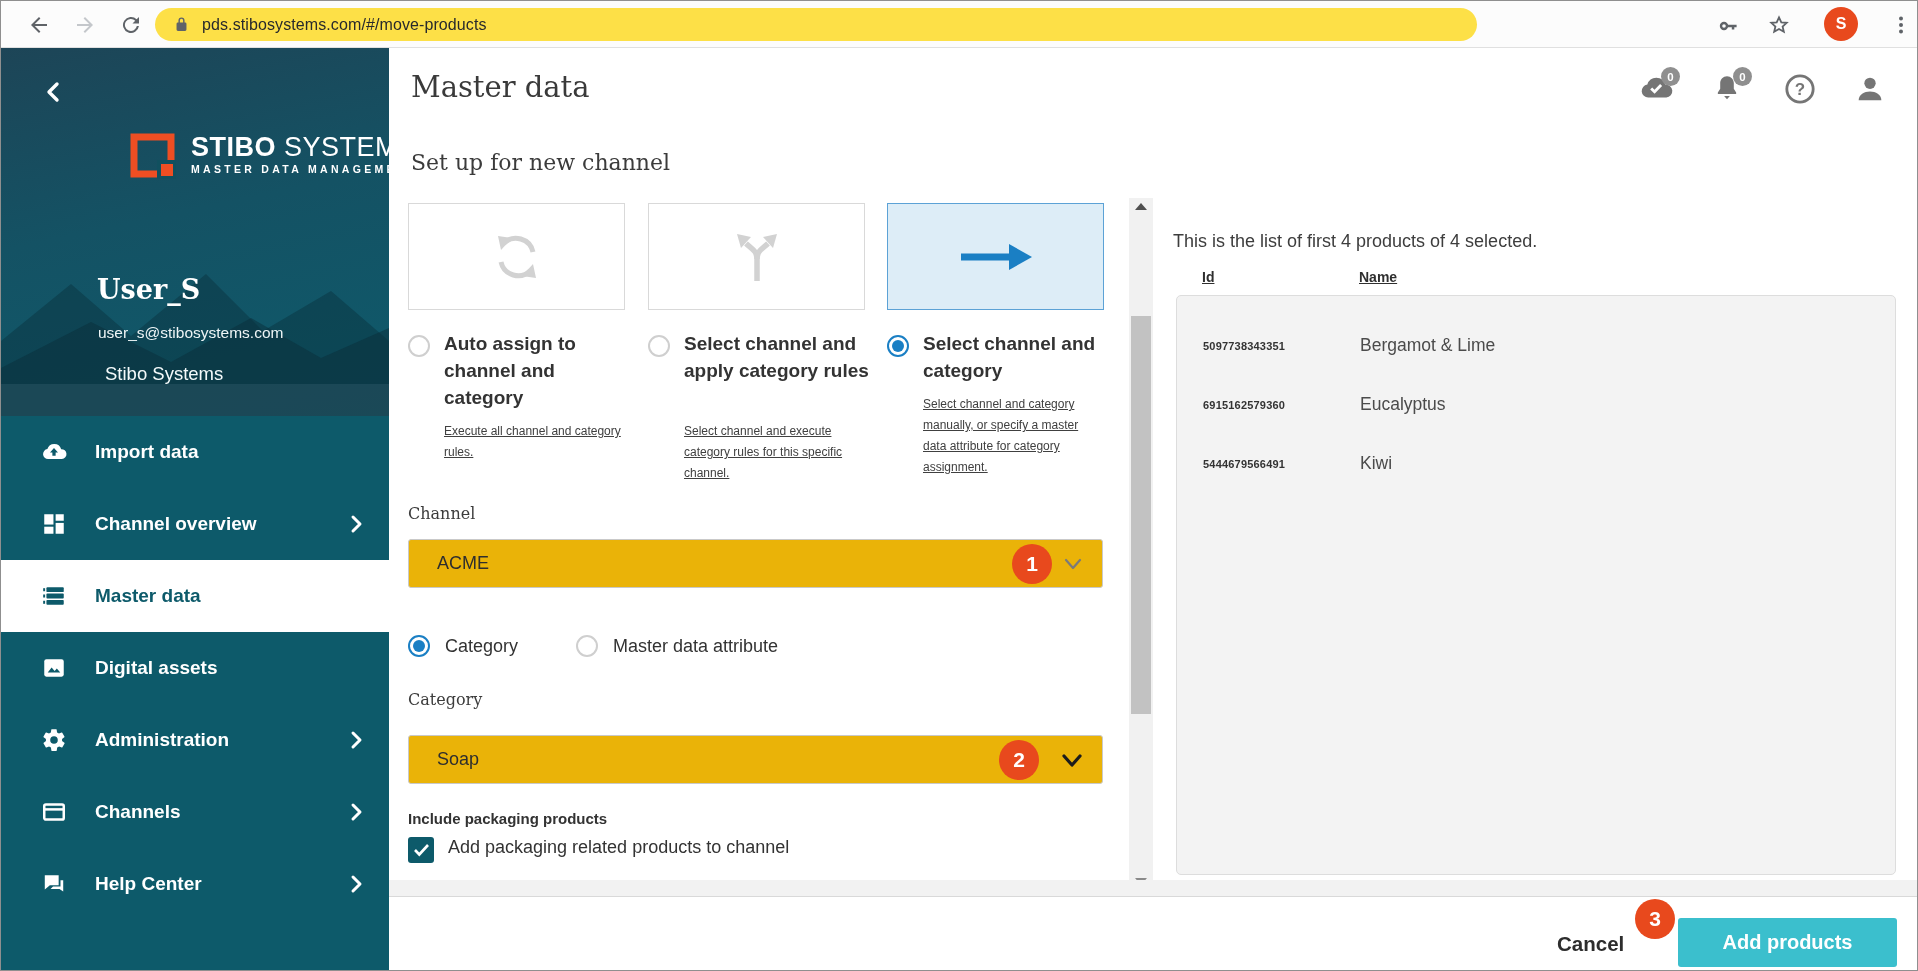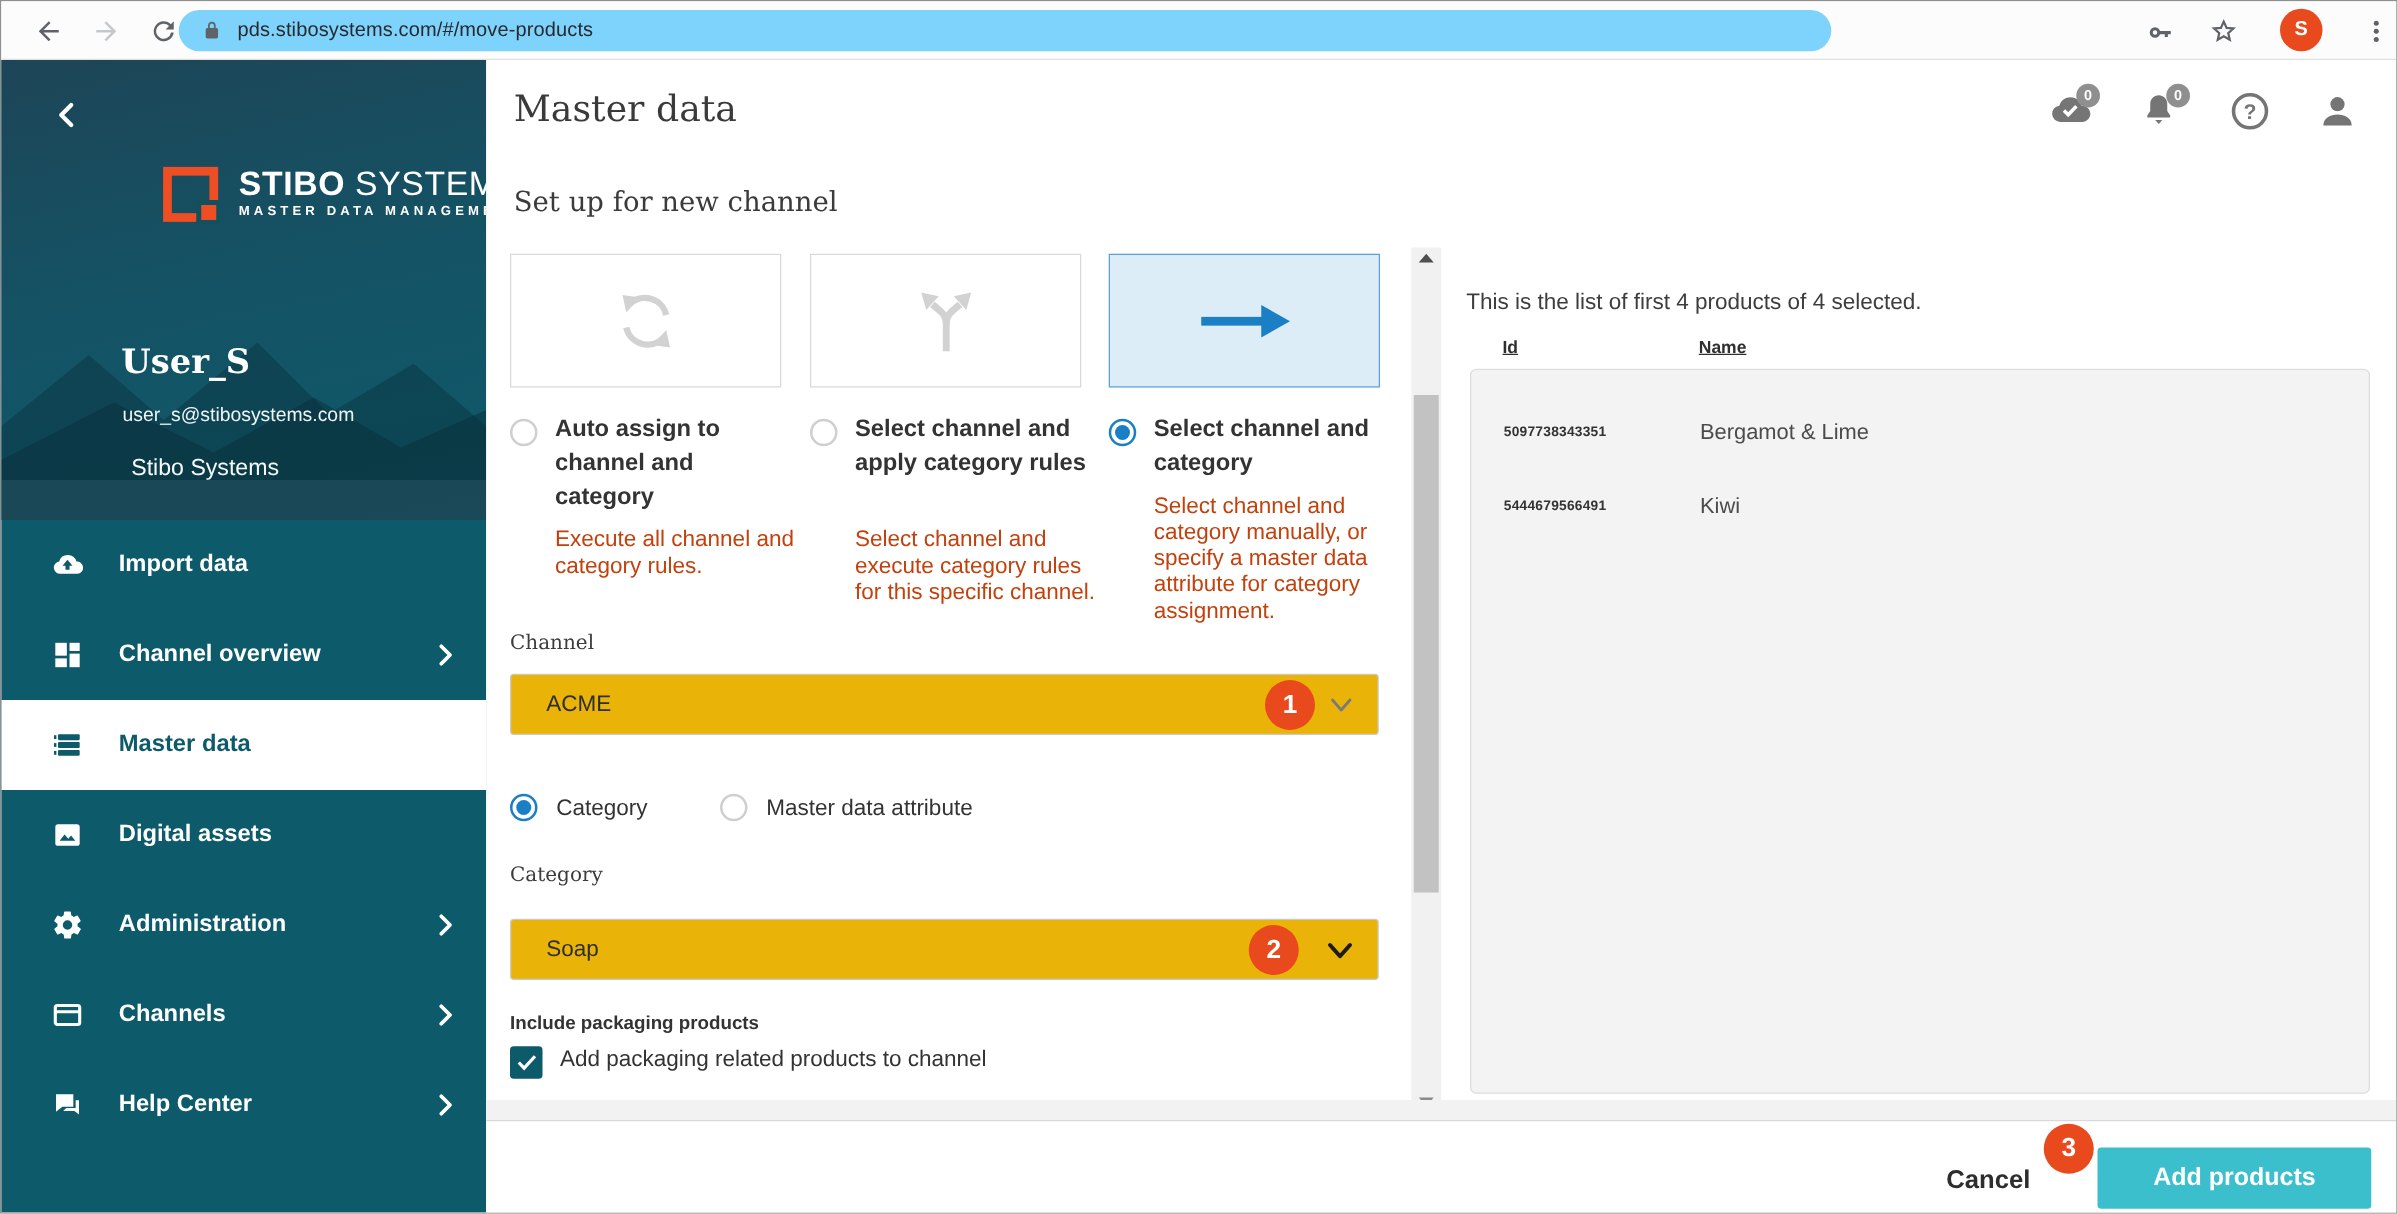--- a/index.html
+++ b/index.html
@@ -3,21 +3,21 @@
 <meta charset="utf-8">
 <style>
   * { margin:0; padding:0; box-sizing:border-box; }
   html,body { background:#ddd; }
   body { font-family:"Liberation Sans","DejaVu Sans",sans-serif; }
   .screen { position:relative; width:1918px; height:971px; background:#fff; border:1px solid #8f8f8f; overflow:hidden; }
 
   
   .browser { position:relative; height:47px; background:#fcfcfc; border-bottom:1px solid #e0e0e0; }
   .bicon { position:absolute; top:12px; width:24px; height:24px; }
-  .urlpill { position:absolute; left:142px; top:7px; width:1322px; height:33px; border-radius:17px; background:#7dd3fc; display:flex; align-items:center;text-align:center; }
+  .urlpill { position:absolute; left:154px; top:7px; width:1322px; height:33px; border-radius:17px; background:#fde047; display:flex; align-items:center;text-align:center; }
   .urlpill .lock { margin-left:18px; }
   .urltext { margin-left:12px; font-size:16px; color:#27292c; letter-spacing:0.1px; }
   .avatar { position:absolute; left:1823px; top:6px; width:34px; height:34px; border-radius:50%; background:#e8491d; color:#fff; font-size:16px; font-weight:bold; display:flex; align-items:center; justify-content:center; }
 
   
   .app { position:relative; display:flex; height:922px; }
 
   
   .sidebar { position:relative; width:388px; flex:0 0 388px; background:#0d5a6a; color:#fff; overflow:hidden; }
   .photo { position:absolute; top:0; left:0; width:388px; height:368px;
@@ -53,21 +53,21 @@
   .pane { position:absolute; left:0; top:150px; width:740px; height:692px; overflow:hidden; }
   .card { position:absolute; top:5px; width:217px; height:107px; border:1px solid #d9d9d9; background:#fff; display:flex; align-items:center; justify-content:center; }
   .card.c1 { left:19px; } .card.c2 { left:259px; } .card.c3 { left:498px; background:#ddedf7; border:1px solid #5ca2d6; }
   .optlab { position:absolute; top:132px; width:190px; font-size:19px; font-weight:600; color:#333; line-height:27px; }
   .optlab.l1 { left:55px; } .optlab.l2 { left:295px; } .optlab.l3 { left:534px; }
   .radio { width:22px; height:22px; border-radius:50%; border:2px solid #cfcfcf; background:#fff; position:relative; flex:0 0 auto; cursor:pointer; }
   .radio.on { border-color:#1a7fc4; }
   .radio.on::after { content:''; position:absolute; inset:3px; border-radius:50%; background:#1a7fc4; }
   .optradio { position:absolute; top:137px; }
   .optradio.r1 { left:19px; } .optradio.r2 { left:259px; } .optradio.r3 { left:498px; }
-  .optdesc { position:absolute; width:195px; font-size:18px; color:#c2410c; line-height:21px; }
+  .optdesc { position:absolute; width:195px; font-size:12px; color:#404040; line-height:21px;text-decoration:underline; }
   .optdesc.d1 { left:55px; top:223px; } .optdesc.d2 { left:295px; top:223px; } .optdesc.d3 { left:534px; top:196px; width:175px; }
   .fldlab { position:absolute; left:19px; font-family:"DejaVu Serif","Liberation Serif",serif; font-size:16px; color:#3c3c3c; }
   .select { position:absolute; left:19px; width:695px; height:49px; border:1px solid #c9c9c9; border-radius:3px; background:#eab308; display:flex; align-items:center; cursor:pointer; }
   .selval { margin-left:28px; font-size:18px; color:#2e2e2e; }
   .selchev { position:absolute; right:18px; top:15px; }
   .callout { position:absolute; width:40px; height:40px; border-radius:50%; background:#e8491d; color:#fff; font-size:21px; font-weight:600; display:flex; align-items:center; justify-content:center; z-index:5; }
   .assignrow { position:absolute; left:19px; top:437px; display:flex; align-items:center; }
   .assignrow .rlab { font-size:18px; color:#333; margin:0 0 0 15px; }
   .assignrow .gap { width:58px; }
   .inclab { position:absolute; left:19px; top:612px; font-size:15px; font-weight:600; color:#333; }
@@ -358,20 +358,24 @@
 
       <div class="pintro">This is the list of first 4 products of 4 selected.</div>
       <div class="phead id">Id</div>
       <div class="phead name">Name</div>
       <div class="pbox">
         <div class="prow">
           <span class="pid">5097738343351</span>
           <span class="pname">Bergamot &amp; Lime</span>
         </div>
         <div class="prow">
+          <span class="pid">6915162579360</span>
+          <span class="pname">Eucalyptus</span>
+        </div>
+        <div class="prow">
           <span class="pid">5444679566491</span>
           <span class="pname">Kiwi</span>
         </div>
       </div>
 
       <div class="prefoot"></div>
       <div class="footer"></div>
       <span class="cancel">Cancel</span>
       <span class="callout" style="left:1246px;top:851px">3</span>
       <button class="addbtn">Add products</button>

